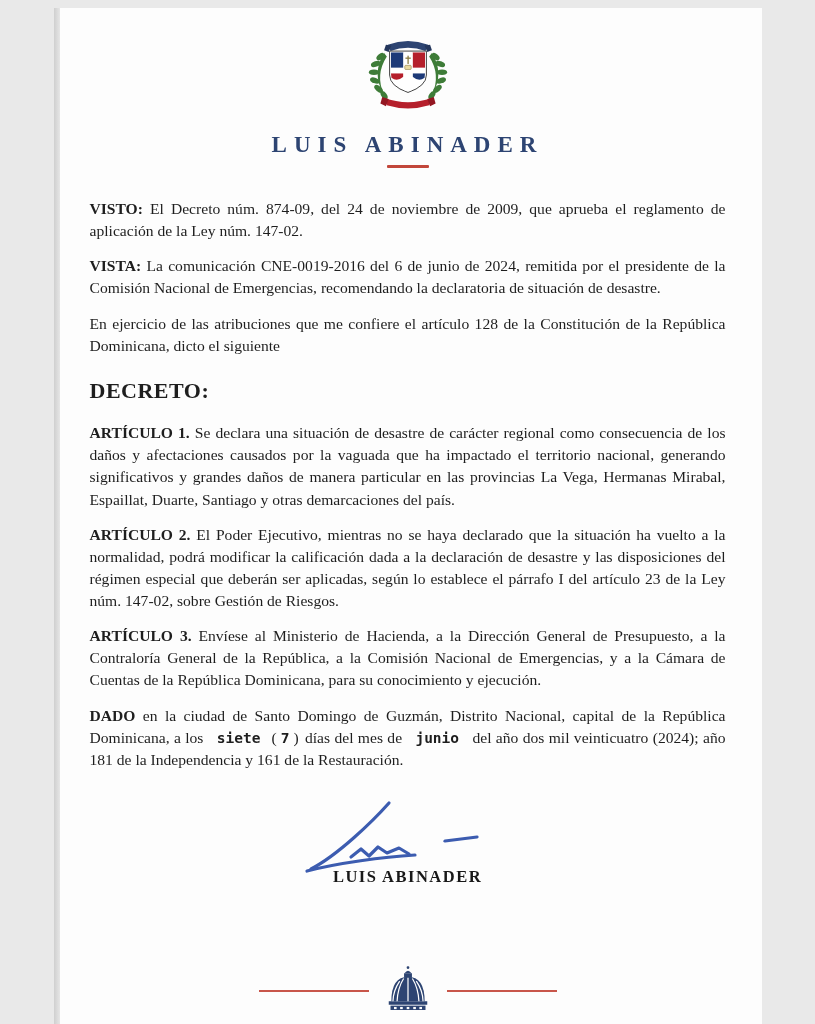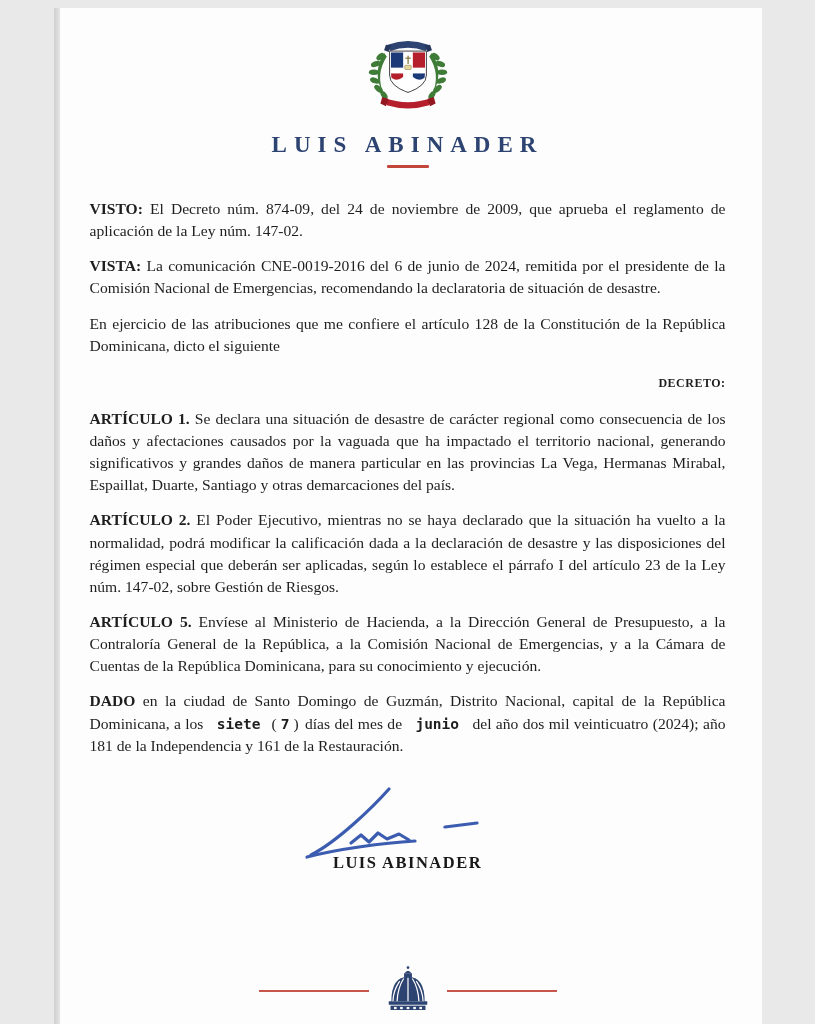--- a/index.html
+++ b/index.html
@@ -37,21 +37,21 @@
   }
   
   .doc-body{
     width:636px; margin:0 auto; padding-top:24px;
     font-size:15.6px; line-height:1.42;
     text-align:justify;
   }
   .doc-body p{ margin:0 0 13px 0; }
   .lead{ font-weight:bold; }
   .decree-heading{
-    text-align:right; font-weight:bold; font-size:12px;
+    text-align:left; font-weight:bold; font-size:22px;
     margin:18px 0 16px 0 !important; letter-spacing:.5px;
   }
   .fill{
     font-family:"DejaVu Sans Mono", monospace;
     font-weight:bold; font-size:14.5px;
     margin:0 9px;
   }
   .fill-paren{ margin:0 2px; }
   
   .signature-block{ text-align:center; margin-top:28px; }
@@ -126,21 +126,21 @@
 
   <div class="doc-body">
     <p><span class="lead">VISTO:</span><span> El Decreto núm. 874-09, del 24 de noviembre de 2009, que aprueba el reglamento de aplicación de la Ley núm. 147-02.</span></p>
     <p><span class="lead">VISTA:</span><span> La comunicación CNE-0019-2016 del 6 de junio de 2024, remitida por el presidente de la Comisión Nacional de Emergencias, recomendando la declaratoria de situación de desastre.</span></p>
     <p><span>En ejercicio de las atribuciones que me confiere el artículo 128 de la Constitución de la República Dominicana, dicto el siguiente</span></p>
 
     <p class="decree-heading">DECRETO:</p>
 
     <p><span class="lead">ARTÍCULO 1.</span><span> Se declara una situación de desastre de carácter regional como consecuencia de los daños y afectaciones causados por la vaguada que ha impactado el territorio nacional, generando significativos y grandes daños de manera particular en las provincias La Vega, Hermanas Mirabal, Espaillat, Duarte, Santiago y otras demarcaciones del país.</span></p>
     <p><span class="lead">ARTÍCULO 2.</span><span> El Poder Ejecutivo, mientras no se haya declarado que la situación ha vuelto a la normalidad, podrá modificar la calificación dada a la declaración de desastre y las disposiciones del régimen especial que deberán ser aplicadas, según lo establece el párrafo I del artículo 23 de la Ley núm. 147-02, sobre Gestión de Riesgos.</span></p>
-    <p><span class="lead">ARTÍCULO 5.</span><span> Envíese al Ministerio de Hacienda, a la Dirección General de Presupuesto, a la Contraloría General de la República, a la Comisión Nacional de Emergencias, y a la Cámara de Cuentas de la República Dominicana, para su conocimiento y ejecución.</span></p>
+    <p><span class="lead">ARTÍCULO 3.</span><span> Envíese al Ministerio de Hacienda, a la Dirección General de Presupuesto, a la Contraloría General de la República, a la Comisión Nacional de Emergencias, y a la Cámara de Cuentas de la República Dominicana, para su conocimiento y ejecución.</span></p>
 
     <p><span class="lead">DADO</span><span> en la ciudad de Santo Domingo de Guzmán, Distrito Nacional, capital de la República Dominicana, a los </span><span class="fill">siete</span><span class="fill-paren">(</span><span class="fill fill-paren">7</span><span class="fill-paren">)</span><span> días del mes de </span><span class="fill">junio</span><span> del año dos mil veinticuatro (2024); año 181 de la Independencia y 161 de la Restauración.</span></p>
   </div>
 
   <div class="signature-block">
     <span>
       <svg width="230" height="78" viewBox="0 0 230 78">
         <g fill="none" stroke="#3c5cb0" stroke-width="3.2" stroke-linecap="round" stroke-linejoin="round">
           <path d="M96,4 C80,22 45,56 18,70"></path>
           <path d="M14,72 C45,64 90,58 122,56"></path>

